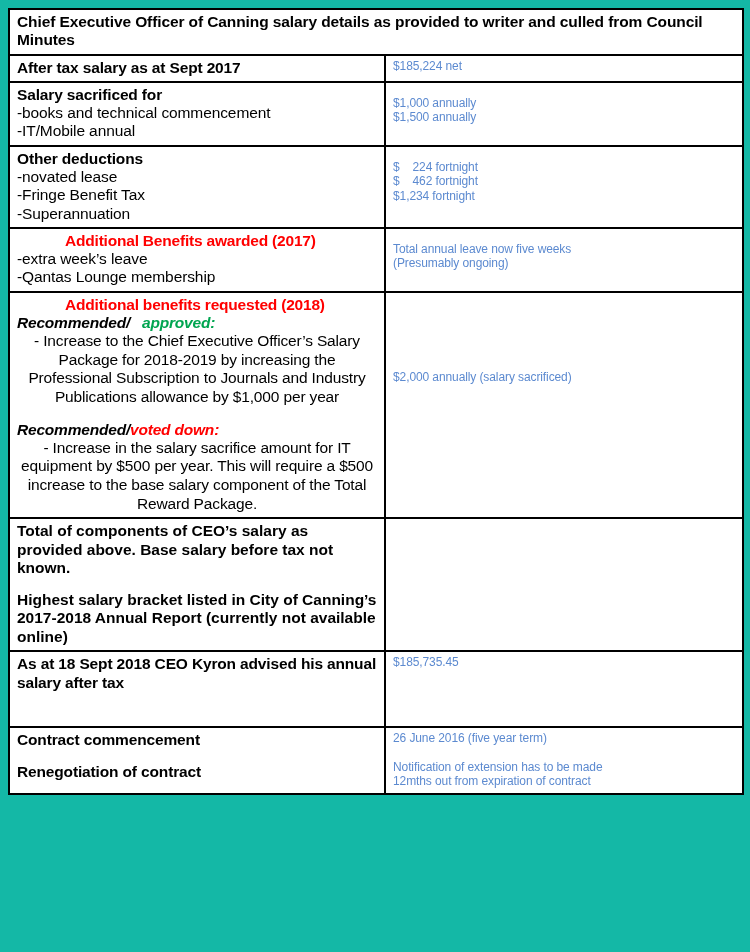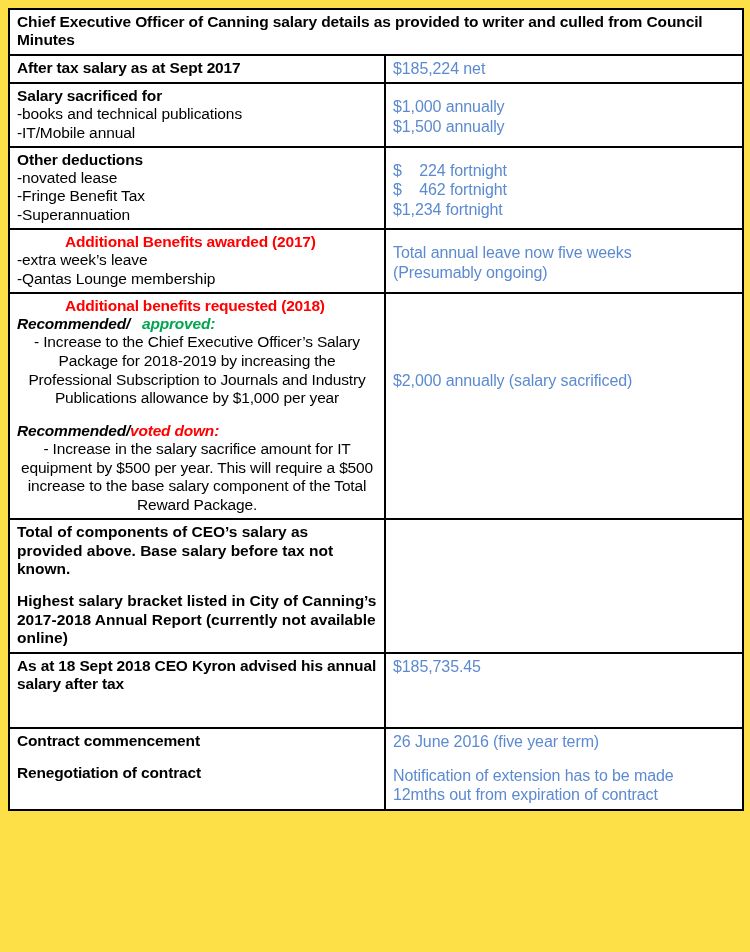--- a/index.html
+++ b/index.html
@@ -13,21 +13,21 @@
     height: 952px;
     overflow: hidden;
     font-family: "Liberation Sans", sans-serif;
     -webkit-font-smoothing: none;
   }
 
   #page {
     position: relative;
     width: 750px;
     height: 952px;
-    background: #fde047;
+    background: #14b8a6;
     box-sizing: border-box;
     padding: 8px 8px 0 8px;
   }
 
   table.salary-table {
     width: 734px;
     border-collapse: collapse;
     table-layout: fixed;
     border: 2px solid #000000;
   }
@@ -81,21 +81,21 @@
   .lbl-red {
     font-weight: bold;
     color: #FF0000;
     display: block;
     letter-spacing: -0.2px;
     margin-left: 48px;
   }
   .val-blue {
     display: block;
     color: #5C8AD0;
-    font-size: 16px;
+    font-size: 12px;
     letter-spacing: -0.1px;
     line-height: 1.22;
   }
   .val-blue.mono-num { font-variant-numeric: tabular-nums; white-space: pre; }
   .val-white {
     display: block;
     color: #ffffff;
     font-weight: bold;
     font-size: 17px;
   }
@@ -142,21 +142,21 @@
           <span class="lbl-bold">After tax salary as at Sept 2017</span>
         </td>
         <td>
           <span class="val-blue">$185,224 net</span>
         </td>
       </tr>
 
       <tr>
         <td>
           <span class="lbl-bold">Salary sacrificed for</span>
-          <span class="lbl-plain">-books and technical publications</span>
+          <span class="lbl-plain">-books and technical commencement</span>
           <span class="lbl-plain">-IT/Mobile annual</span>
         </td>
         <td>
           <span class="spacer-sm"></span>
           <span class="val-blue">$1,000 annually</span>
           <span class="val-blue">$1,500 annually</span>
         </td>
       </tr>
 
       <tr>

